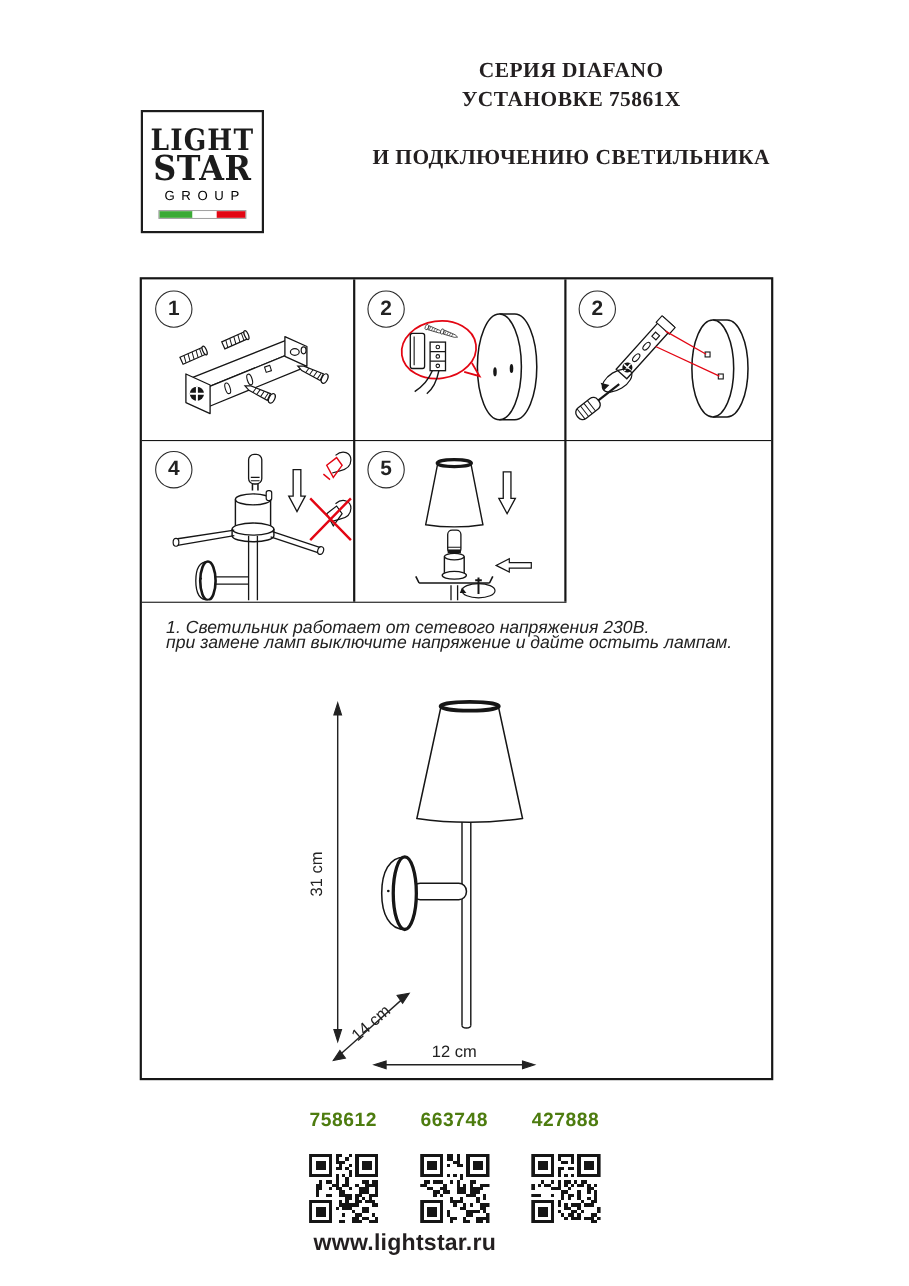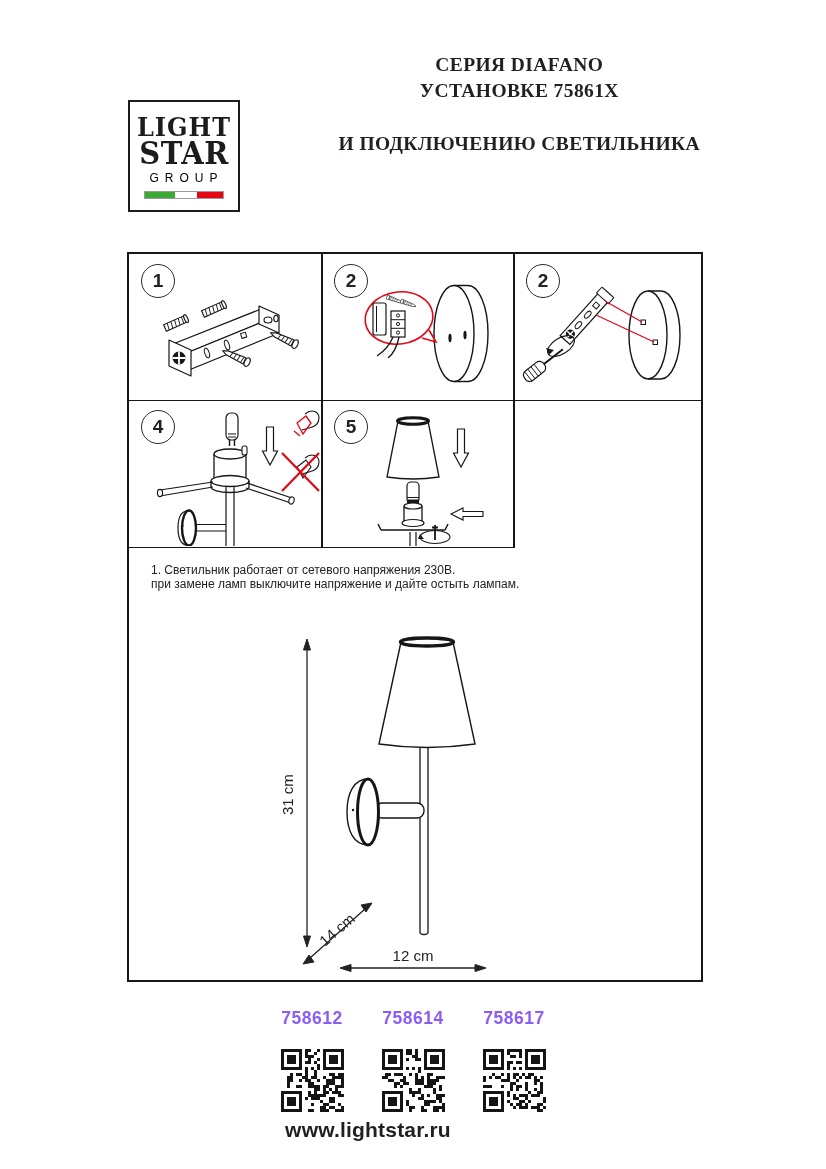--- a/index.html
+++ b/index.html
@@ -43,34 +43,34 @@
   .b1{ left:12px; top:10px; } .b2a{ left:205px; top:10px; } .b2b{ left:397px; top:10px; }
   .b4{ left:12px; top:156px; } .b5{ left:205px; top:156px; }
 
   .cell-art{ position:absolute; }
   .c1{ left:0; top:0; width:192px; height:145px; }
   .c2a{ left:194px; top:0; width:190px; height:145px; }
   .c2b{ left:386px; top:0; width:186px; height:145px; }
   .c4{ left:0; top:147px; width:192px; height:145px; }
   .c5{ left:194px; top:147px; width:190px; height:145px; }
 
-  .notes{ position:absolute; left:22px; top:310px; font-size:12px; line-height:13.5px; color:#222; }
+  .notes{ position:absolute; left:22px; top:310px; font-size:16px; line-height:13.5px; color:#222;font-style:italic; }
 
   .dim-svg{ position:absolute; left:140px; top:378px; }
   .dim-label{ font-family:"Liberation Sans", sans-serif; font-size:15px; fill:#222; }
 
   
   .ln{ stroke:#161616; fill:none; }
   .wh{ stroke:#161616; fill:#fff; }
   .rs{ stroke:var(--red,#e30613); fill:none; }
 
   
   .articles{ position:absolute; left:0; top:1008px; width:826px; display:flex; justify-content:center; gap:37px; }
   .article-col{ width:64px; display:flex; flex-direction:column; align-items:center; }
-  .article-code{ font-weight:700; font-size:17.5px; color:#8b5cf6; letter-spacing:0.5px; margin-bottom:20px; }
+  .article-code{ font-weight:700; font-size:17.5px; color:#4d7c0f; letter-spacing:0.5px; margin-bottom:20px; }
   .qr{ width:63px; height:63px; }
 
   
   .footer{ position:absolute; left:0; top:1118px; width:736px; text-align:center;
     font-weight:700; font-size:21px; color:var(--ink); letter-spacing:0.2px; }
 </style>
 </head>
 <body>
 
 <div class="page">
@@ -424,21 +424,21 @@
             <rect x="30" y="60" width="3" height="3" fill="#151515"></rect>
             <rect x="39" y="60" width="3" height="3" fill="#151515"></rect>
             <rect x="42" y="60" width="3" height="3" fill="#151515"></rect>
             <rect x="45" y="60" width="3" height="3" fill="#151515"></rect>
             <rect x="54" y="60" width="3" height="3" fill="#151515"></rect>
             <rect x="57" y="60" width="3" height="3" fill="#151515"></rect>
             <rect x="60" y="60" width="3" height="3" fill="#151515"></rect>
           </svg></div>
     </div>
     <div class="article-col">
-      <div class="article-code">758614</div>
+      <div class="article-code">663748</div>
       <div class="qr"><svg width="63" height="63" viewBox="0 0 63 63" shape-rendering="crispEdges">
             <rect x="0" y="0" width="21" height="21" fill="#151515"></rect>
             <rect x="3" y="3" width="15" height="15" fill="#fff"></rect>
             <rect x="6" y="6" width="9" height="9" fill="#151515"></rect>
             <rect x="42" y="0" width="21" height="21" fill="#151515"></rect>
             <rect x="45" y="3" width="15" height="15" fill="#fff"></rect>
             <rect x="48" y="6" width="9" height="9" fill="#151515"></rect>
             <rect x="0" y="42" width="21" height="21" fill="#151515"></rect>
             <rect x="3" y="45" width="15" height="15" fill="#fff"></rect>
             <rect x="6" y="48" width="9" height="9" fill="#151515"></rect>
@@ -540,21 +540,21 @@
             <rect x="60" y="57" width="3" height="3" fill="#151515"></rect>
             <rect x="27" y="60" width="3" height="3" fill="#151515"></rect>
             <rect x="39" y="60" width="3" height="3" fill="#151515"></rect>
             <rect x="42" y="60" width="3" height="3" fill="#151515"></rect>
             <rect x="51" y="60" width="3" height="3" fill="#151515"></rect>
             <rect x="54" y="60" width="3" height="3" fill="#151515"></rect>
             <rect x="60" y="60" width="3" height="3" fill="#151515"></rect>
           </svg></div>
     </div>
     <div class="article-col">
-      <div class="article-code">758617</div>
+      <div class="article-code">427888</div>
       <div class="qr"><svg width="63" height="63" viewBox="0 0 63 63" shape-rendering="crispEdges">
             <rect x="0" y="0" width="21" height="21" fill="#151515"></rect>
             <rect x="3" y="3" width="15" height="15" fill="#fff"></rect>
             <rect x="6" y="6" width="9" height="9" fill="#151515"></rect>
             <rect x="42" y="0" width="21" height="21" fill="#151515"></rect>
             <rect x="45" y="3" width="15" height="15" fill="#fff"></rect>
             <rect x="48" y="6" width="9" height="9" fill="#151515"></rect>
             <rect x="0" y="42" width="21" height="21" fill="#151515"></rect>
             <rect x="3" y="45" width="15" height="15" fill="#fff"></rect>
             <rect x="6" y="48" width="9" height="9" fill="#151515"></rect>

